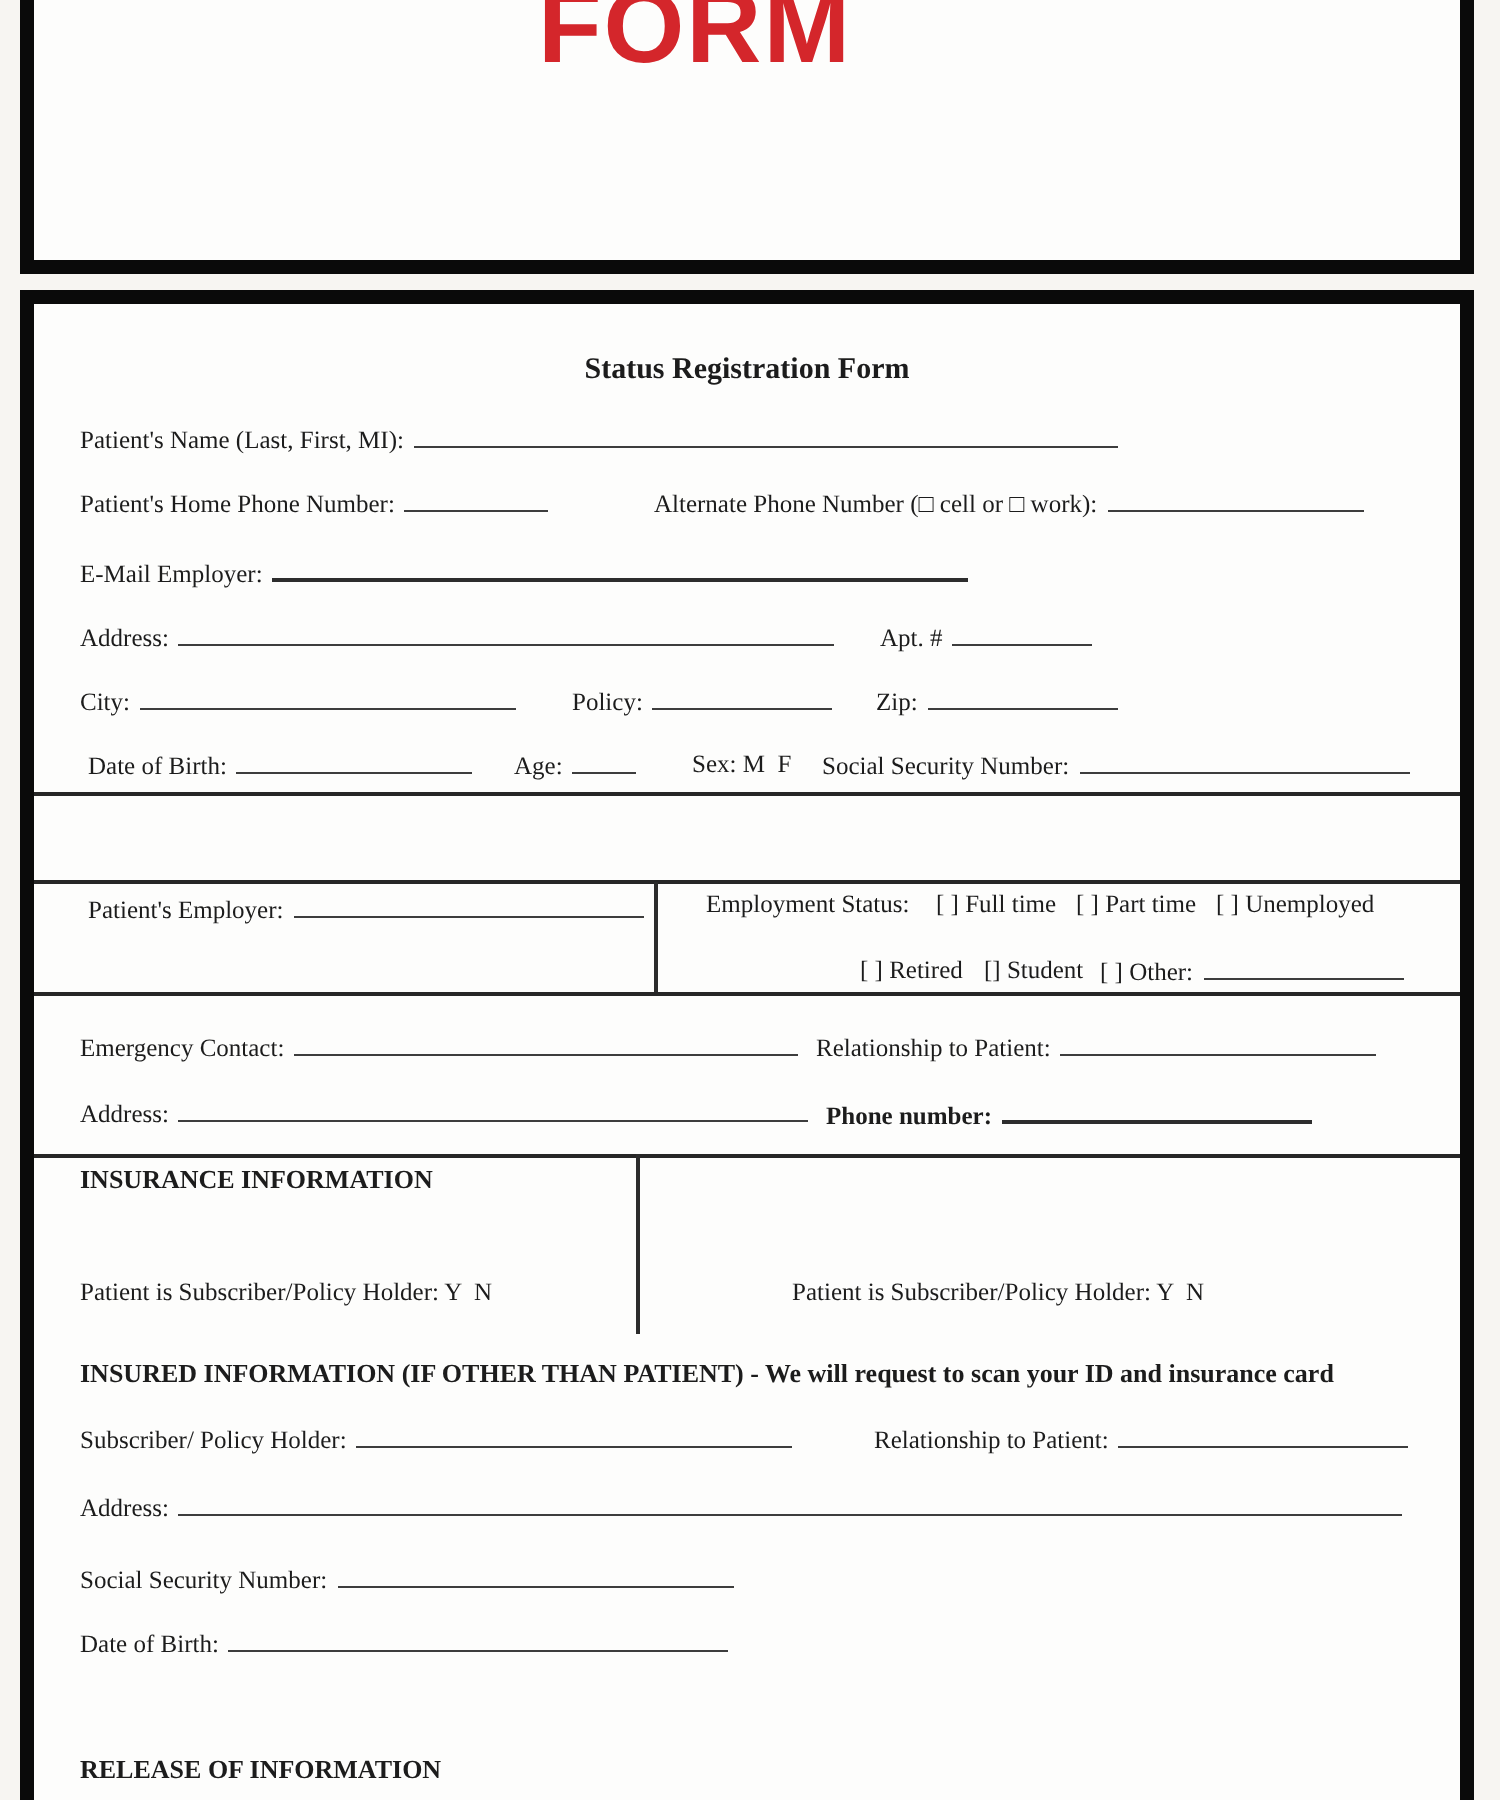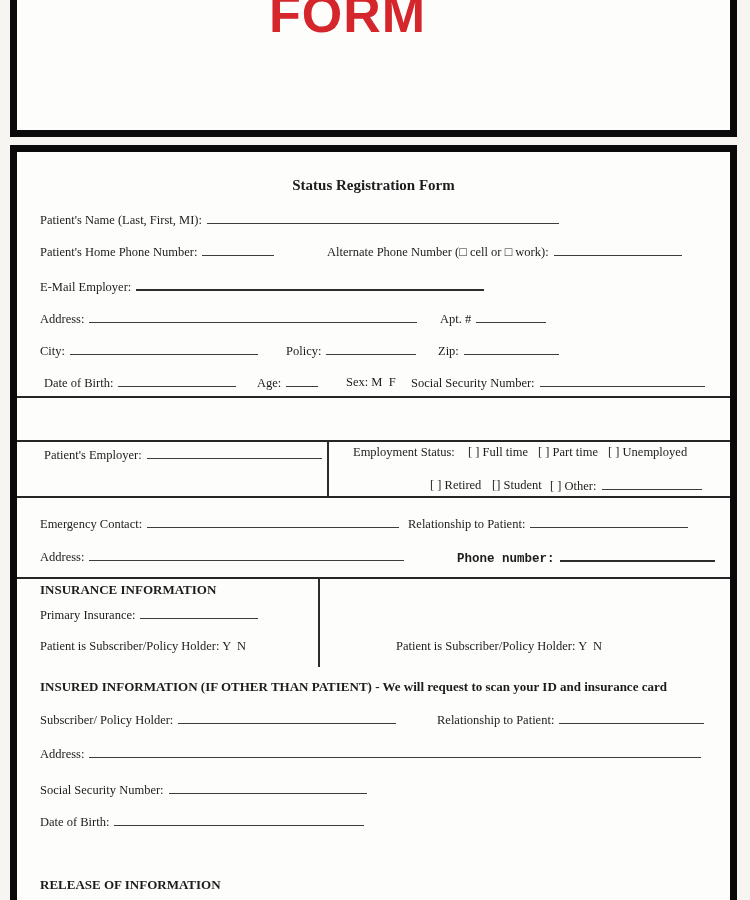--- a/index.html
+++ b/index.html
@@ -11,21 +11,21 @@
   #header-box { top:-70px; height:207px; }
   #form-box   { top:145px; height:790px; }
 
   .form-word { position:absolute; top:-12px; left:0; right:55px; text-align:center;
                font-family:"Liberation Sans", sans-serif; font-weight:bold; font-size:52px;
                line-height:1; letter-spacing:1px; color:var(--accent-red,#d4262b); }
 
   .row { position:absolute; left:10px; width:727px; height:18px; font-size:12.5px; line-height:16px; }
   .abs { position:absolute; top:0; white-space:nowrap; }
   .lbl { white-space:pre; color:var(--ink,#1c1c1c); }
-  .sans{ font-family:Liberation Mono, monospace; font-weight:bold;margin-left:44px; }
+  .sans{ font-family:Liberation Serif, serif; font-weight:bold; }
 
   .fld { display:inline-block; margin-left:5px; height:12px; vertical-align:baseline;
          border-bottom:1.4px solid #3d3d3d; }
   .fld.thick { border-bottom-width:2px; border-bottom-color:#2d2d2d; }
 
   .hline { position:absolute; left:17px; width:713px; height:2.4px; background:#262626; }
   .vline { position:absolute; width:2.2px; background:#2c2c2c; }
 
   .title-row { text-align:center; font-weight:bold; font-size:15px; }
   .heading { font-weight:bold; font-size:13px; }
@@ -144,23 +144,20 @@
     </span>
   </div>
 
   <div class="hline" style="top:577px"></div>
   <div class="vline" style="left:318px; top:577px; height:90px"></div>
 
   <div class="row heading" style="top:582px">
     <span class="abs lbl" style="left:30px">INSURANCE INFORMATION</span>
   </div>
   <div class="row" style="top:606px">
-    <span class="abs" style="left:30px">
-      <span class="lbl">Primary Insurance:</span><span class="fld" style="width:118px"></span>
-    </span>
   </div>
   <div class="row" style="top:638px">
     <span class="abs lbl" style="left:30px">Patient is Subscriber/Policy Holder: Y  N</span>
     <span class="abs lbl" style="left:386px">Patient is Subscriber/Policy Holder: Y  N</span>
   </div>
 
   <div class="row heading" style="top:679px">
     <span class="abs lbl" style="left:30px">INSURED INFORMATION (IF OTHER THAN PATIENT) - We will request to scan your ID and insurance card</span>
   </div>
   <div class="row" style="top:711px">

